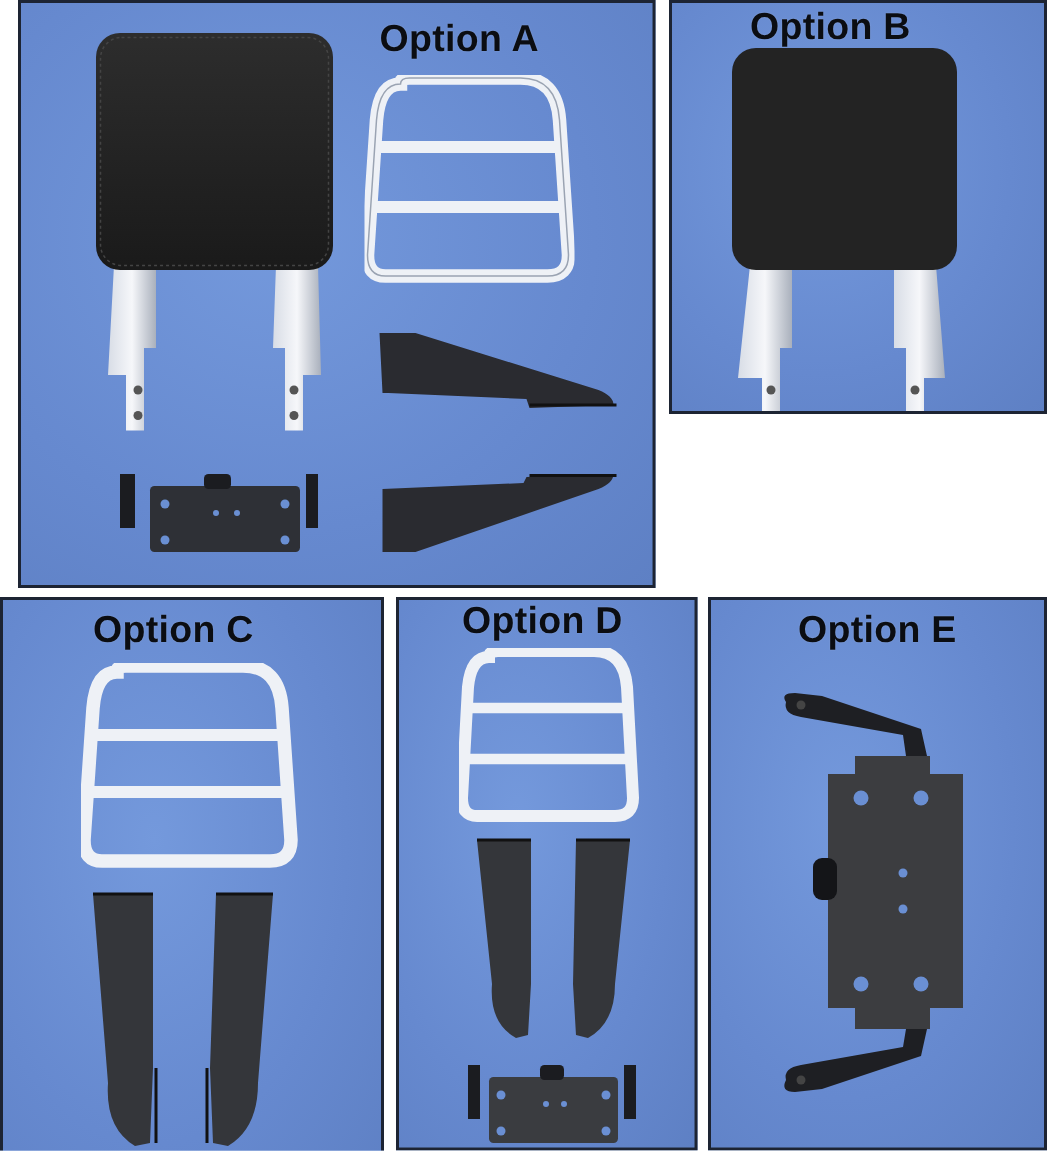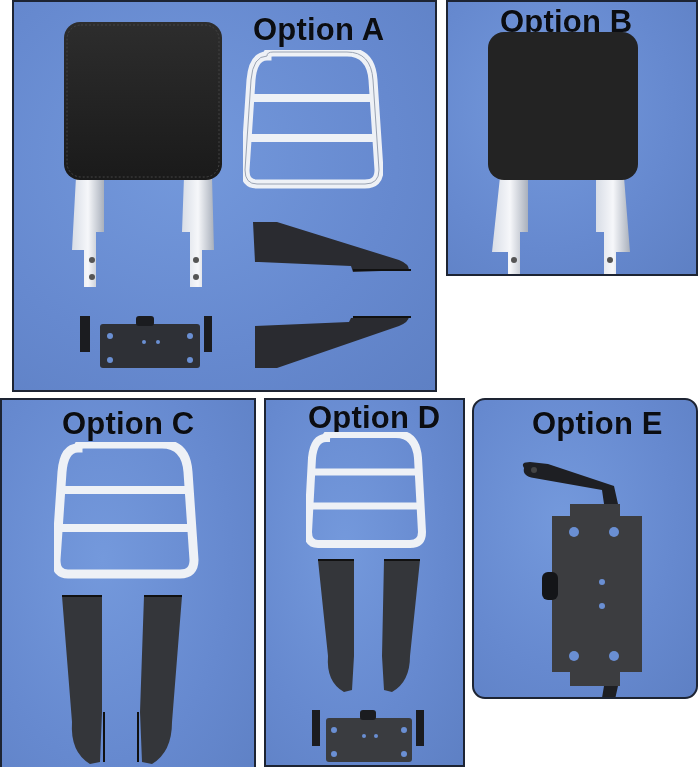--- a/index.html
+++ b/index.html
@@ -8,21 +8,21 @@
     position: absolute;
     box-sizing: border-box;
     border: 2px solid #1d2433;
     background: #6a8fd3;
     background-image: radial-gradient(ellipse at 40% 40%, #7499dc 0%, #6689cf 60%, #5e80c4 100%);
     overflow: hidden;
   }
   .label {
     position: absolute;
     font-weight: bold;
-    font-size: 31px;
+    font-size: 25px;
     color: #0b0d12;
     letter-spacing: 0.2px;
     white-space: nowrap;
     text-shadow: 0 0 1px rgba(255,255,255,0.25);
   }
   .part { position: absolute; }
   svg { display: block; }
 </style>
 </head>
 <body>
@@ -193,21 +193,21 @@
       <circle cx="26" cy="24" r="3" fill="#6a8fd3"></circle>
         <circle cx="96" cy="24" r="3" fill="#6a8fd3"></circle>
       <circle cx="26" cy="48" r="3" fill="#6a8fd3"></circle>
         <circle cx="96" cy="48" r="3" fill="#6a8fd3"></circle>
       <circle cx="56" cy="30" r="2" fill="#6a8fd3"></circle>
         <circle cx="68" cy="30" r="2" fill="#6a8fd3"></circle>
     </svg>
   </div>
 </div>
 
-<div class="panel" style="left:472px; top:398px; width:226px; height:301px;border-radius:13px;">
+<div class="panel" style="left:472px; top:398px; width:226px; height:369px;">
   <div class="label" style="left:58px; top:6px;">Option E</div>
 
   <div class="part" style="left:44px; top:60px;">
     <svg width="140" height="290" viewBox="0 0 140 290">
 
       <path d="M6 8 Q2 2 12 2 L30 4 L96 26 L100 44 L86 44 L84 30 L16 18 Q4 16 6 8 Z" fill="#1e1f23"></path>
       <circle cx="16" cy="10" r="3" fill="#444"></circle>
 
       <path d="M52 44 L102 44 L102 56 L124 56 L124 212 L102 212 L102 226 L52 226 L52 212 L34 212 L34 56 L52 56 Z" fill="#3c3d40"></path>
       <circle cx="56" cy="72" r="5" fill="#6a8fd3"></circle>

